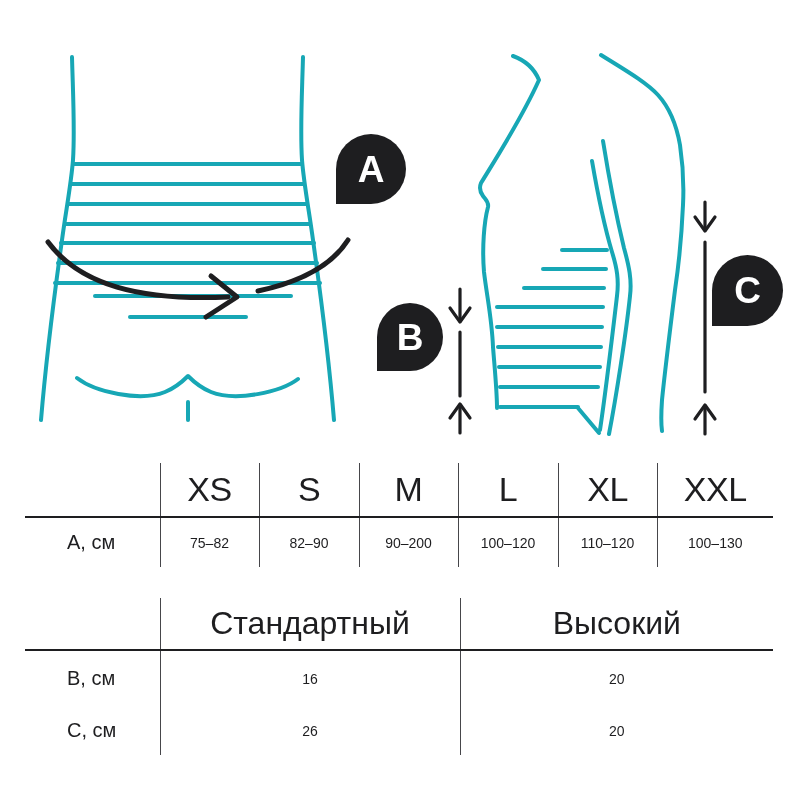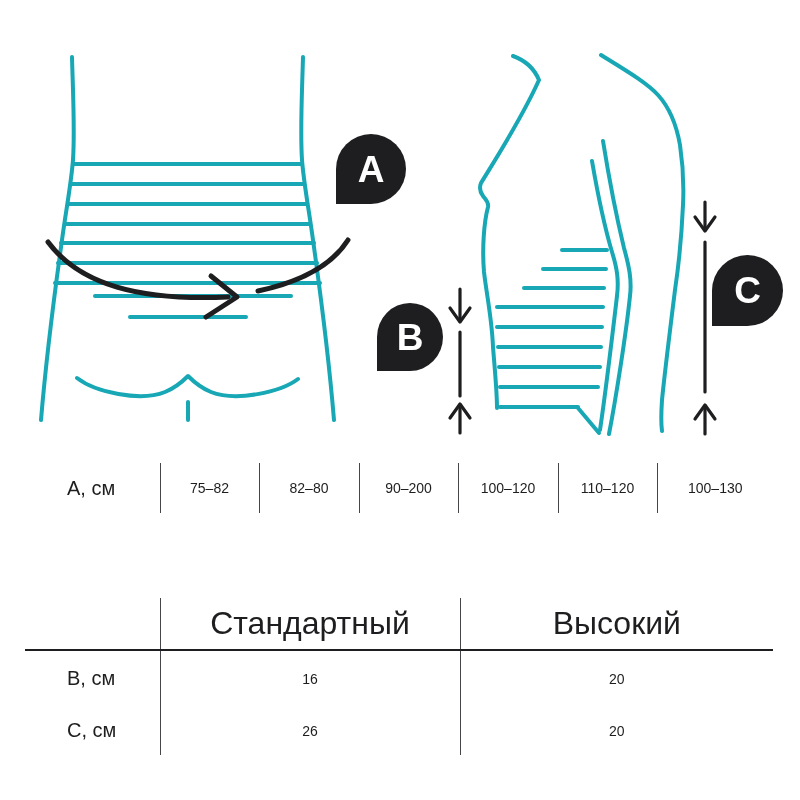--- a/index.html
+++ b/index.html
@@ -120,24 +120,33 @@
   <colgroup>
     <col style="width:135px">
       <col style="width:99px">
       <col style="width:100px">
     <col style="width:99px">
       <col style="width:100px">
       <col style="width:99px">
       <col style="width:116px">
   </colgroup>
   <tbody>
+      <tr class="head">
+    <th></th>
+    <th class="vline size-h">XS</th>
+    <th class="vline size-h">S</th>
+    <th class="vline size-h">M</th>
+    <th class="vline size-h">L</th>
+    <th class="vline size-h">XL</th>
+    <th class="vline size-h">XXL</th>
+  </tr>
   <tr class="data">
     <td class="lbl">A, см</td>
     <td class="vline val">75–82</td>
-    <td class="vline val">82–80</td>
+    <td class="vline val">82–90</td>
     <td class="vline val">90–200</td>
     <td class="vline val">100–120</td>
     <td class="vline val">110–120</td>
     <td class="vline val">100–130</td>
   </tr>
 </tbody>
   </table>
 
 <table class="tbl" id="height-table">
   <colgroup>

